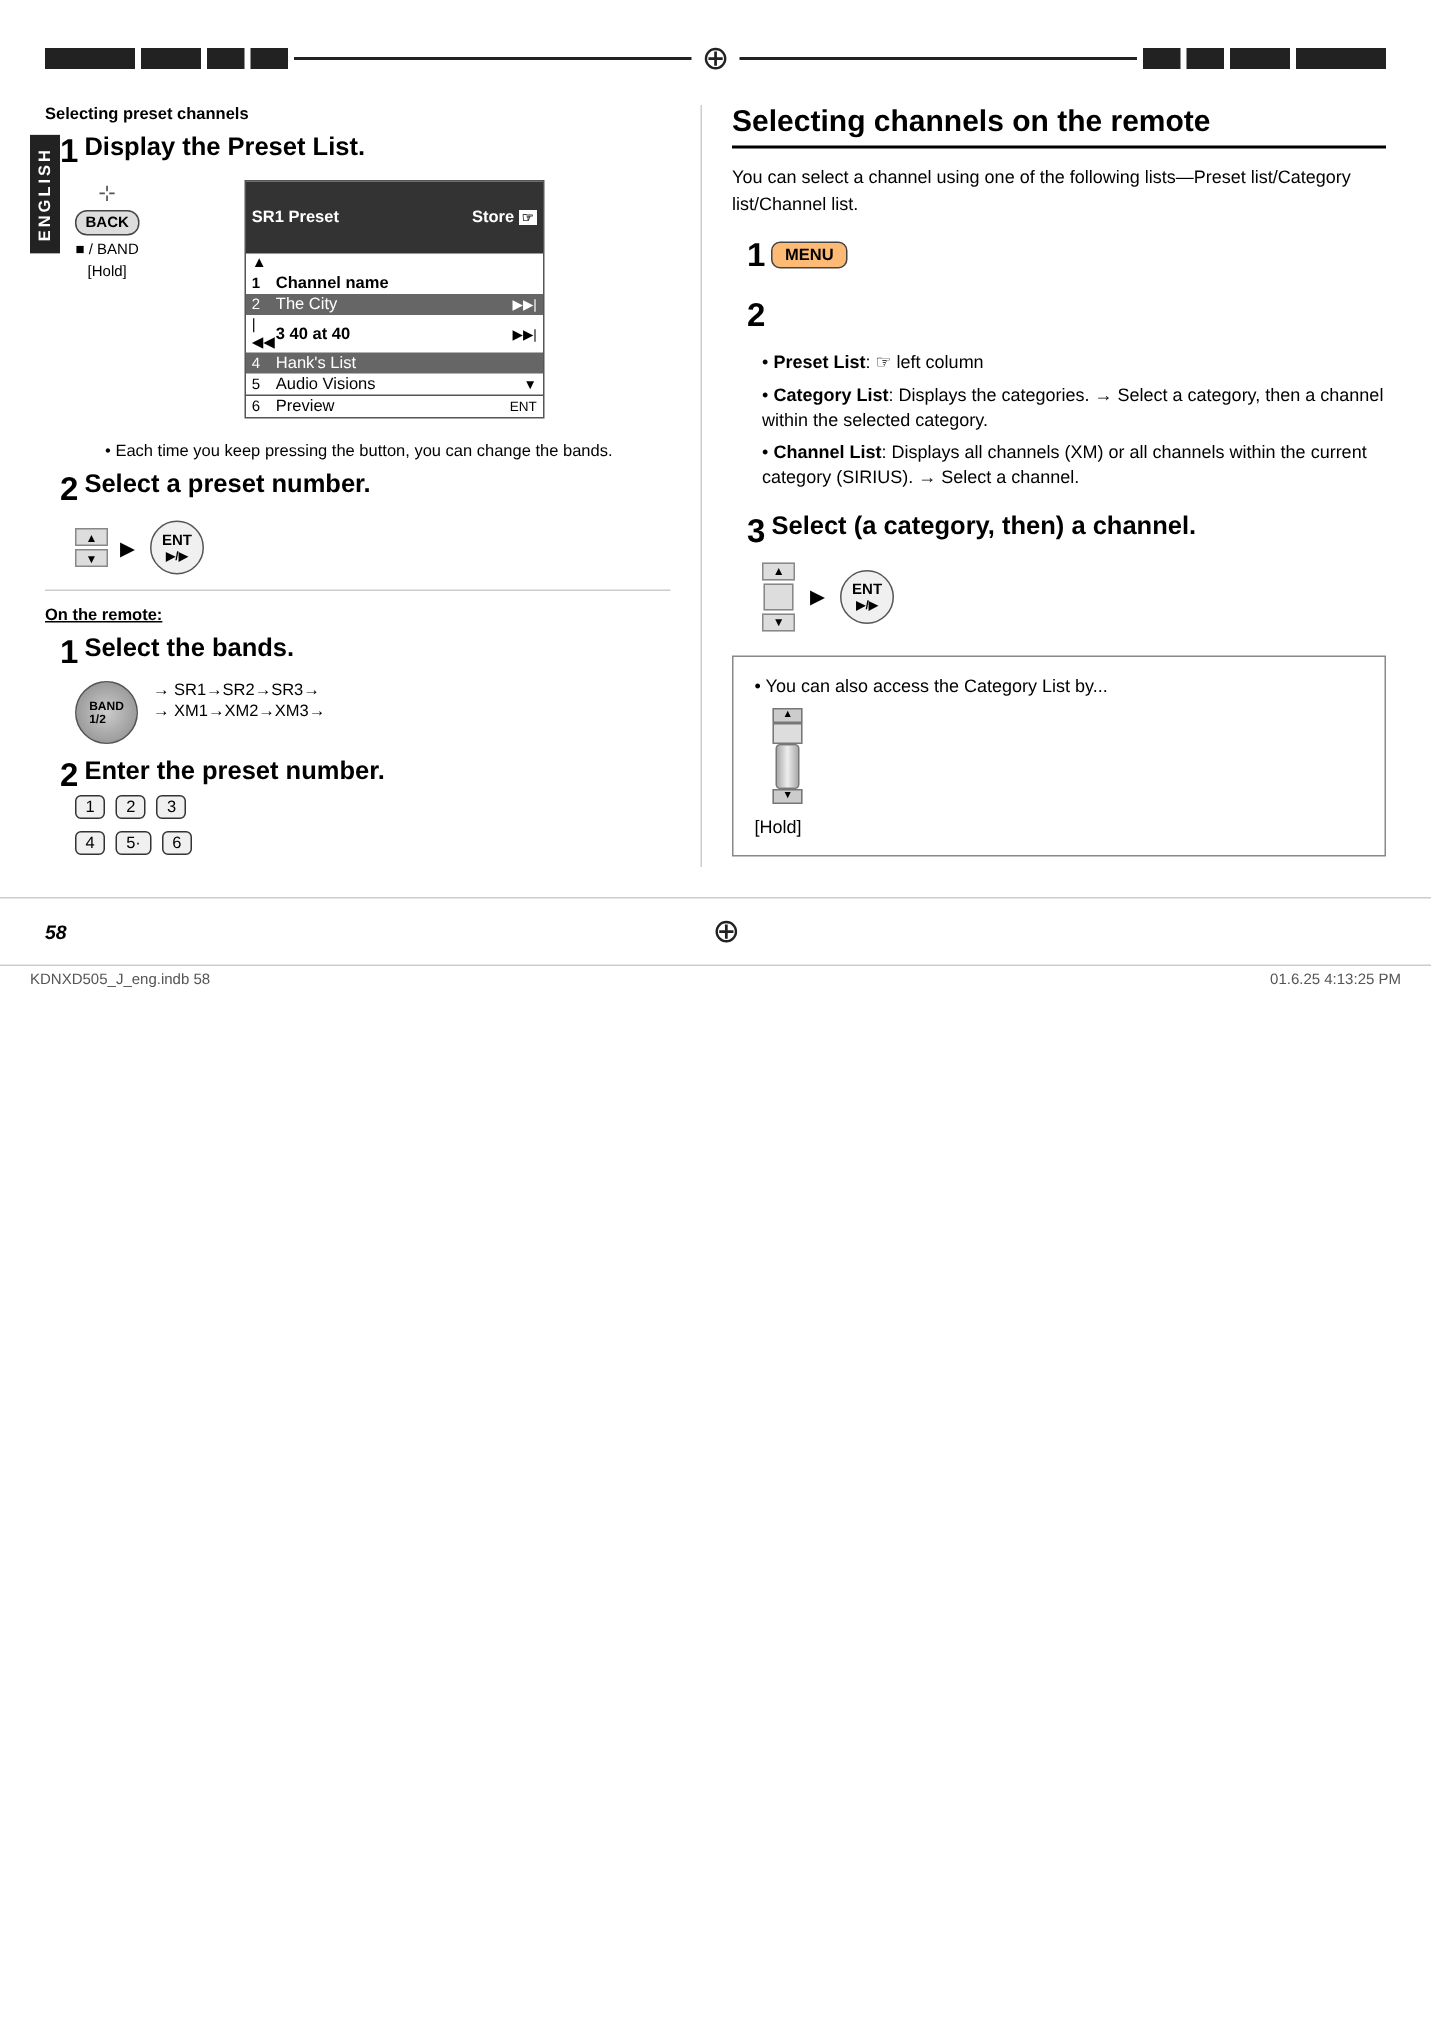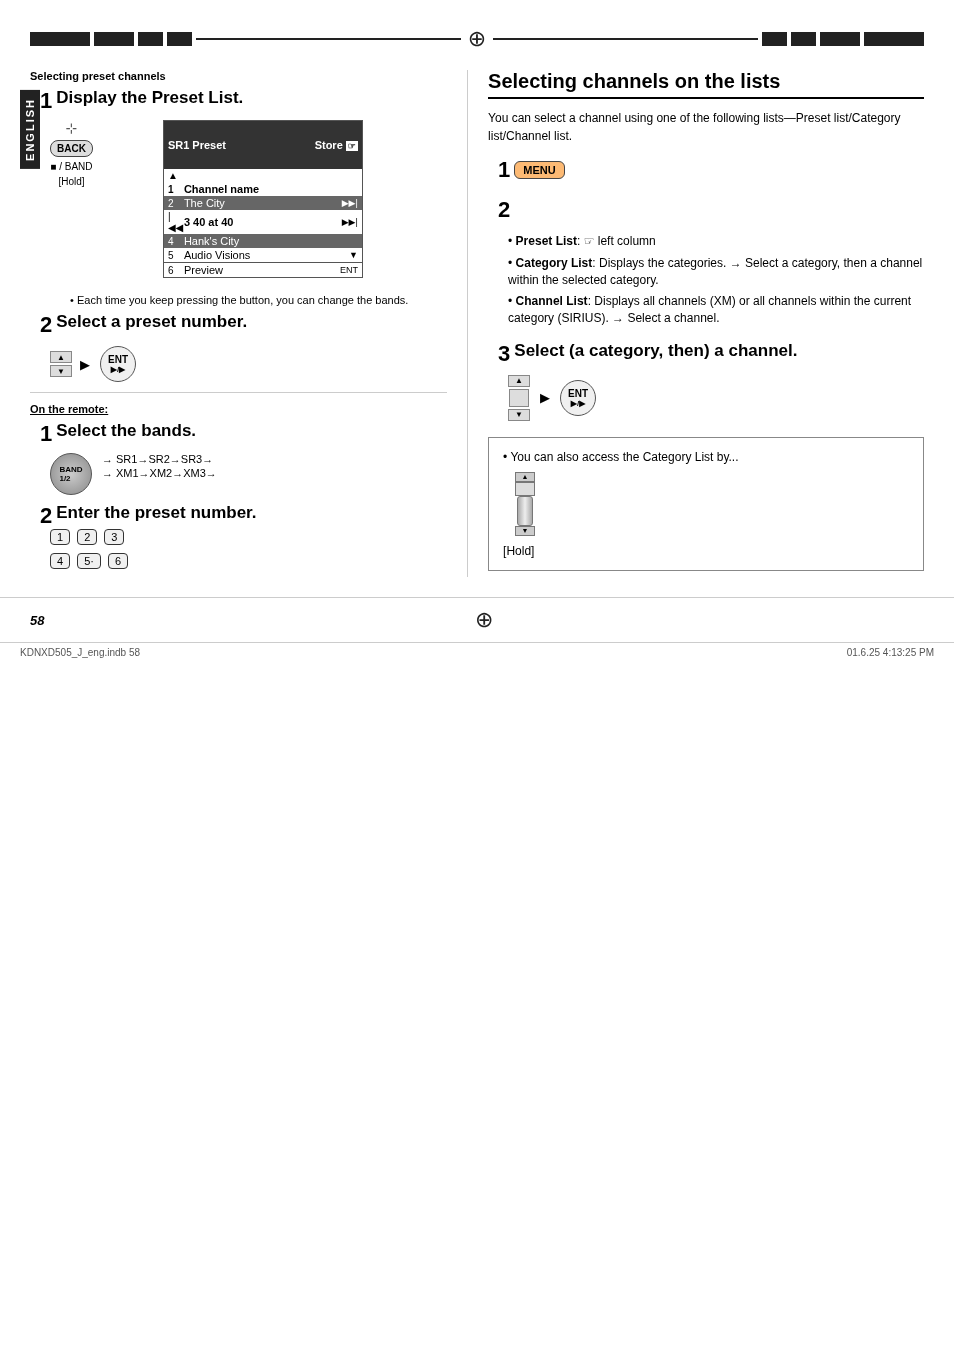--- a/index.html
+++ b/index.html
@@ -389,21 +389,21 @@
             <span class="preset-row-name">The City</span>
             <span style="font-size:9px;">▶▶|</span>
           </div>
           <div class="preset-table-row">
             <span class="preset-row-num">|◀◀</span>
             <span class="preset-row-name" style="font-weight:bold;">3  40 at 40</span>
             <span style="font-size:9px;">▶▶|</span>
           </div>
           <div class="preset-table-row highlighted">
             <span class="preset-row-num">4</span>
-            <span class="preset-row-name">Hank's City</span>
+            <span class="preset-row-name">Hank's List</span>
           </div>
           <div class="preset-table-row">
             <span class="preset-row-num">5</span>
             <span class="preset-row-name">Audio Visions</span>
             <span style="font-size:9px;">▼</span>
           </div>
           <div class="preset-table-row" style="border-top:1px solid #555;">
             <span class="preset-row-num">6</span>
             <span class="preset-row-name">Preview</span>
             <span style="font-size:9px;">ENT</span>
@@ -472,21 +472,21 @@
         <span class="btn-small">4</span>
         <span class="btn-small">5·</span>
         <span class="btn-small">6</span>
       </div>
     </div>
 
   </div>
 
   <div class="right-col">
 
-    <div class="section-heading-large">Selecting channels on the lists</div>
+    <div class="section-heading-large">Selecting channels on the remote</div>
 
     <div class="intro-text">You can select a channel using one of the following lists—Preset list/Category list/Channel list.</div>
 
     <div style="margin-bottom:14px;">
       <div style="display:flex; align-items:center; margin-left:10px;">
         <span class="step-number">1</span>
         <span class="menu-icon">MENU</span>
       </div>
     </div>
 

